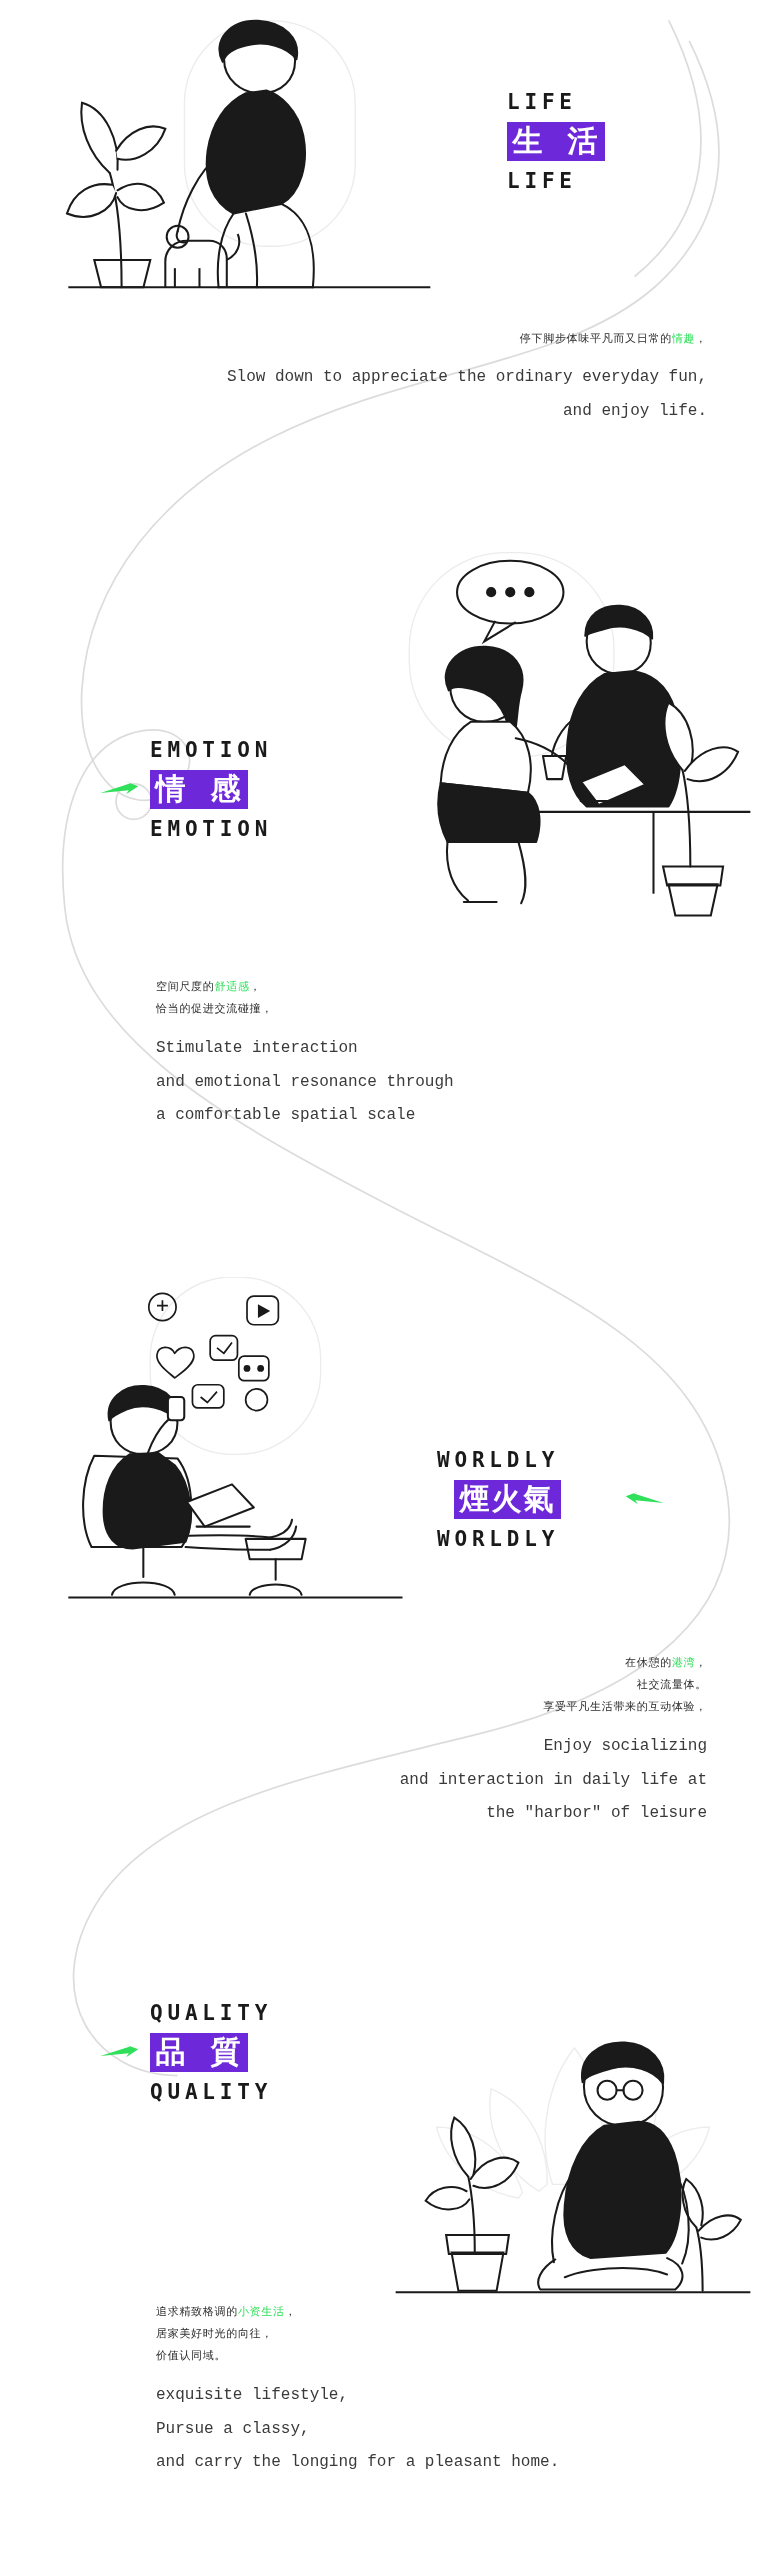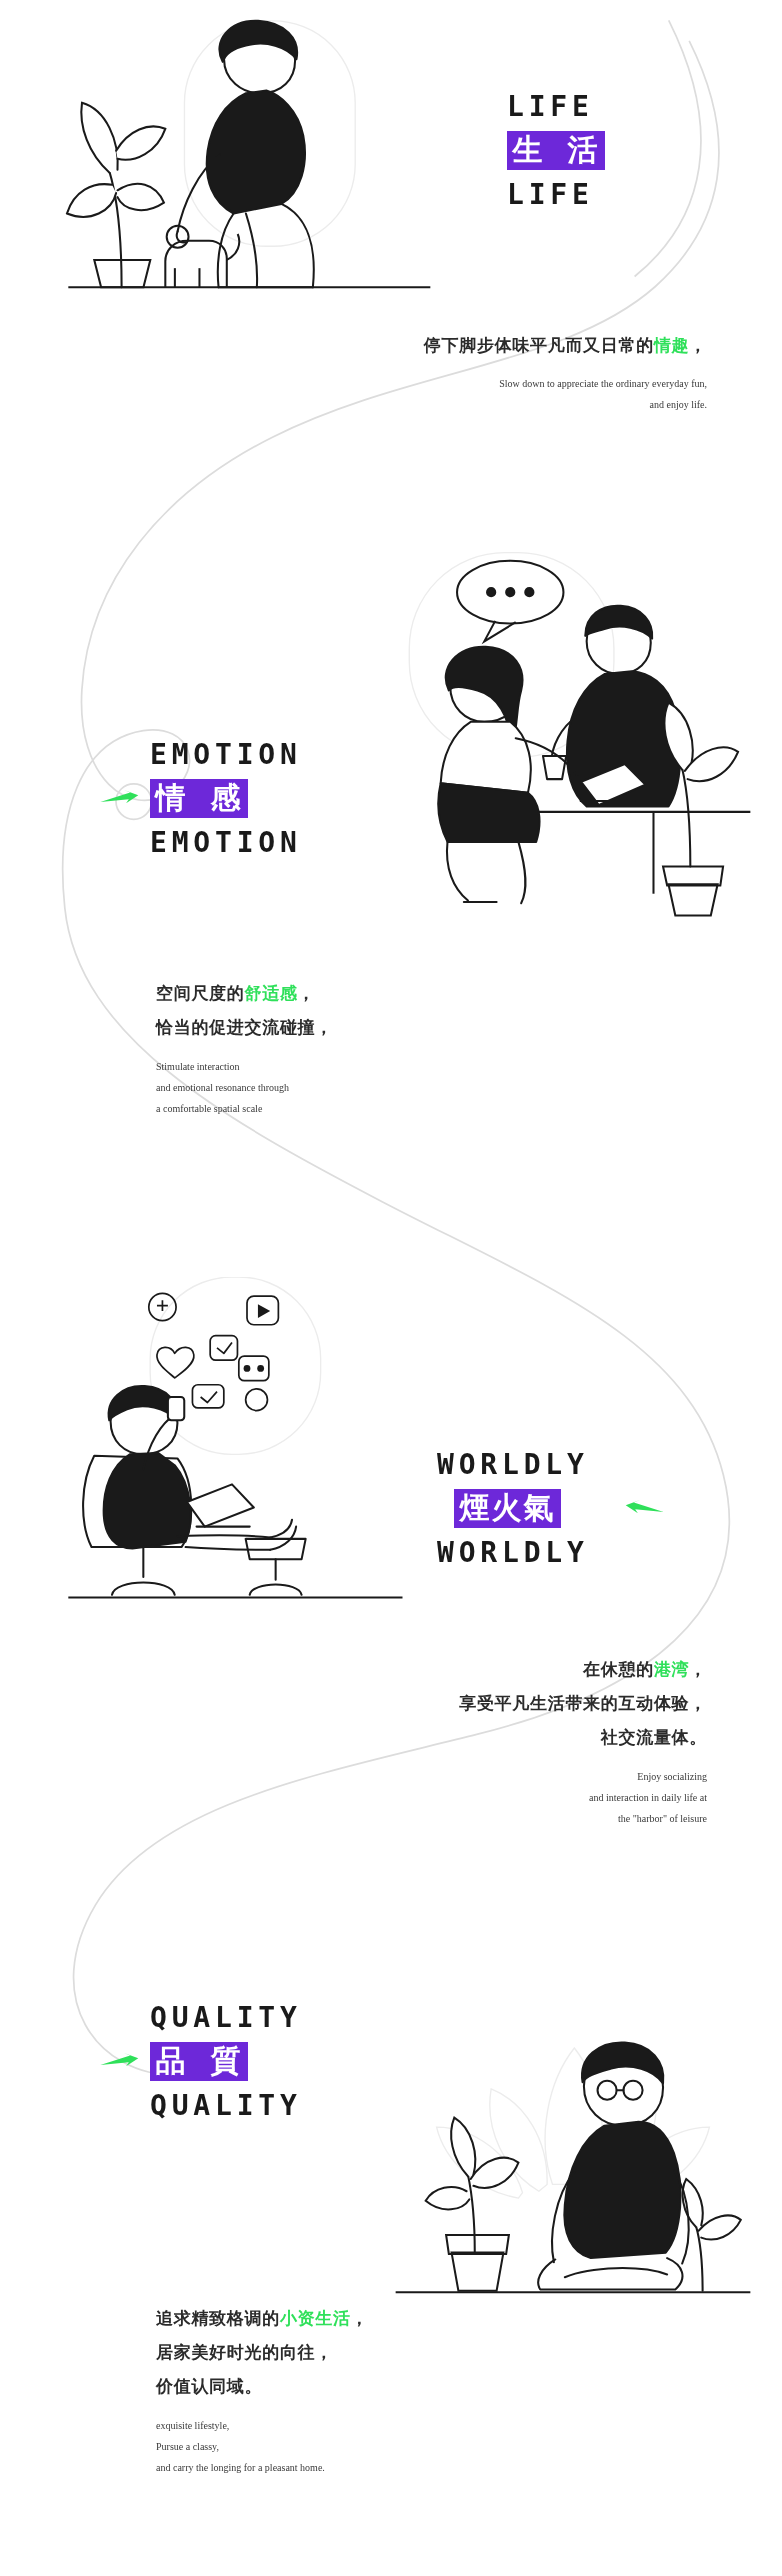--- a/index.html
+++ b/index.html
@@ -23,21 +23,21 @@
     left: 0; top: 0;
     width: 782px; height: 2576px;
     pointer-events: none;
   }
 
   
   .headline { position: absolute; }
   .hl-line {
     font-family: "DejaVu Sans Mono", monospace;
     font-weight: bold;
-    font-size: 28px;
+    font-size: 21px;
     letter-spacing: 4.8px;
     color: #1a1a1a;
     line-height: 1.25;
     white-space: nowrap;
   }
   .hl-cn {
     font-family: "DejaVu Sans", sans-serif;
     font-weight: bold;
     font-size: 30px;
     letter-spacing: 2px;
@@ -51,31 +51,30 @@
   }
   .hl-cn .gap {
     display: inline-block;
     width: 23px;
   }
 
   
   .para { position: absolute; }
   .cn-line {
     font-family: "DejaVu Sans", sans-serif;
-    font-size: 17px;
+    font-size: 11px;
     color: #2b2b2b;
     line-height: 2.0;
     letter-spacing: 0.7px;
     white-space: nowrap;
-    font-weight: bold;
   }
   .cn-line .hi { color: #2fe05a; }
   .en-line {
-    font-family: Liberation Serif, serif;
-    font-size: 10px;
+    font-family: Liberation Mono, monospace;
+    font-size: 16px;
     color: #3a3a3a;
     line-height: 2.1;
     white-space: nowrap;
   }
   .align-right { text-align: right; }
   .align-left { text-align: left; }
 
   
   .illus { position: absolute; }
   .illus svg { display: block; }
@@ -288,22 +287,22 @@
       <span class="hl-cn"><span>煙火</span><span>氣</span></span>
       <svg style="position:absolute; left:186px; top:8.2px;" width="42" height="20.5" viewBox="0 0 62 30">
         <path d="M60 22 L16 8 L26 4 L4 12 L22 24 L18 18 Z" fill="#2fe05a"></path>
       </svg>
     </div>
     <div class="hl-line">WORLDLY</div>
   </div>
 
   <div class="para align-right" style="right:75px; top:1652px; width:560px;">
     <div class="cn-line">在休憩的<span class="hi">港湾</span>，</div>
+    <div class="cn-line">社交流量体。</div>
     <div class="cn-line">享受平凡生活带来的互动体验，</div>
-    <div class="cn-line">社交流量体。</div>
     <div style="height:12.3px;"></div>
     <div class="en-line">Enjoy socializing</div>
     <div class="en-line">and interaction in daily life at</div>
     <div class="en-line">the "harbor" of leisure</div>
   </div>
 
   <div class="illus" style="left:382px; top:1966px;">
     <svg width="382" height="355" viewBox="0 0 560 520">
 
       <g fill="none" stroke="#ececec" stroke-width="2">

